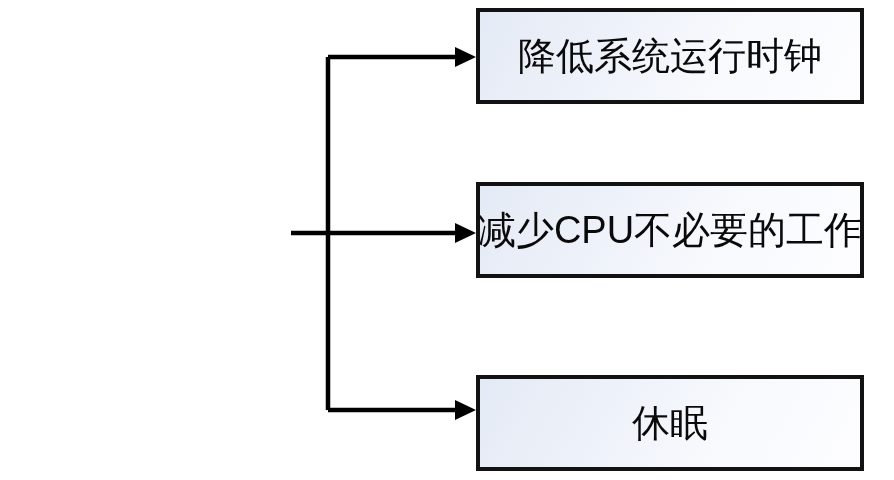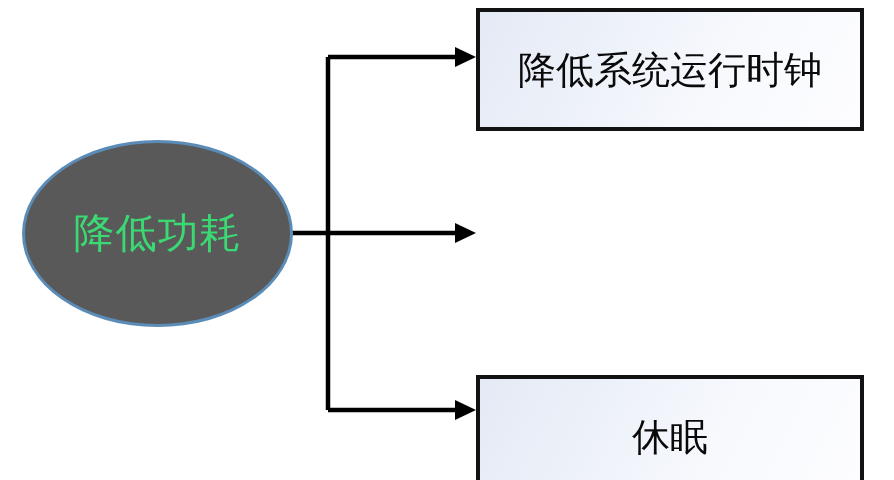--- a/index.html
+++ b/index.html
@@ -44,21 +44,21 @@
     font-size: 41px;
     line-height: 1;
     letter-spacing: 1px;
     white-space: nowrap;
     font-weight: 400;
   }
   .leaf-node {
     position: absolute;
     left: 476px;
     width: 388px;
-    height: 123px;
+    height: 96px;
     box-sizing: border-box;
     border: 4px solid #121212;
     background: linear-gradient(118deg, #E4EAF5 0%, #EDF1F9 32%, #F7F9FD 62%, #FDFDFF 100%);
     display: flex;
     align-items: center;
     justify-content: center;
   }
   .leaf-node.n0 { top: 8px; }
   .leaf-node.n1 { top: 182px; }
   .leaf-node.n2 { top: 375px; }
@@ -83,26 +83,26 @@
       <path d="M 328 233 L 458 233"></path>
       <path d="M 328 410 L 458 410"></path>
     </g>
     <g fill="#000000" stroke="none">
       <polygon points="455,47 476,57 455,67"></polygon>
       <polygon points="455,223 476,233 455,243"></polygon>
       <polygon points="455,400 476,410 455,420"></polygon>
     </g>
   </svg>
 
-  <div class="root-node">
-    <span class="root-label">降低功耗</span>
-  </div>
 
   <div class="leaf-node n0">
     <span class="leaf-label">降低系统运行时钟</span>
   </div>
 
+  <div class="leaf-node n1">
+    <span class="leaf-label">减少CPU不必要的工作</span>
+  </div>
 
   <div class="leaf-node n2">
     <span class="leaf-label">休眠</span>
   </div>
 
 </div>
 
 </body></html>

